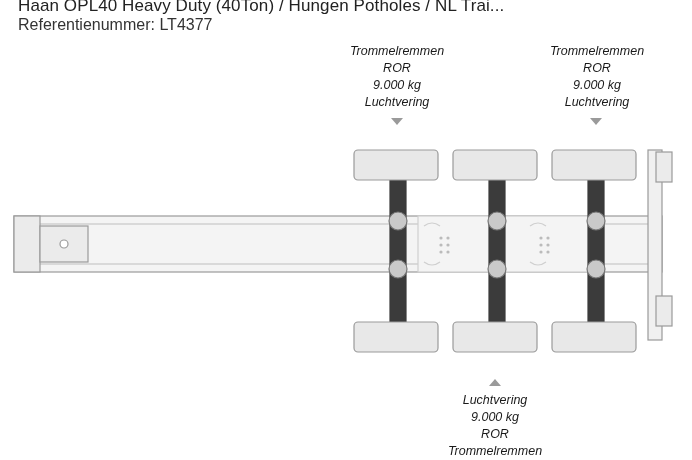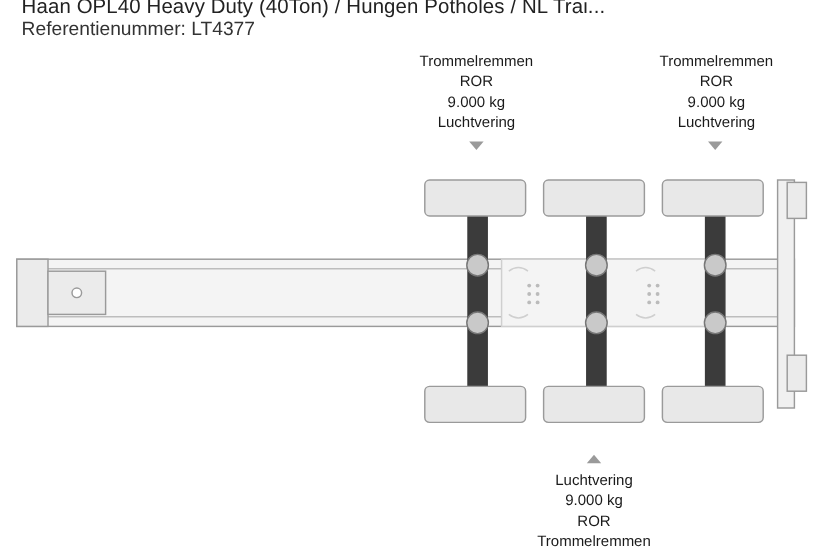--- a/index.html
+++ b/index.html
@@ -40,20 +40,21 @@
   }
 
   
   .anno {
     position: absolute;
     text-align: center;
     font-size: 12.5px;
     line-height: 17px;
     color: #1a1a1a;
     white-space: nowrap;
+    font-style: italic;
   }
   .anno-top-1 { left: 335px; top: 43px; width: 124px; }
   .anno-top-2 { left: 535px; top: 43px; width: 124px; }
   .anno-bottom { left: 433px; top: 392px; width: 124px; }
 
   .arrow {
     position: absolute;
     width: 0;
     height: 0;
     border-left: 6px solid transparent;

